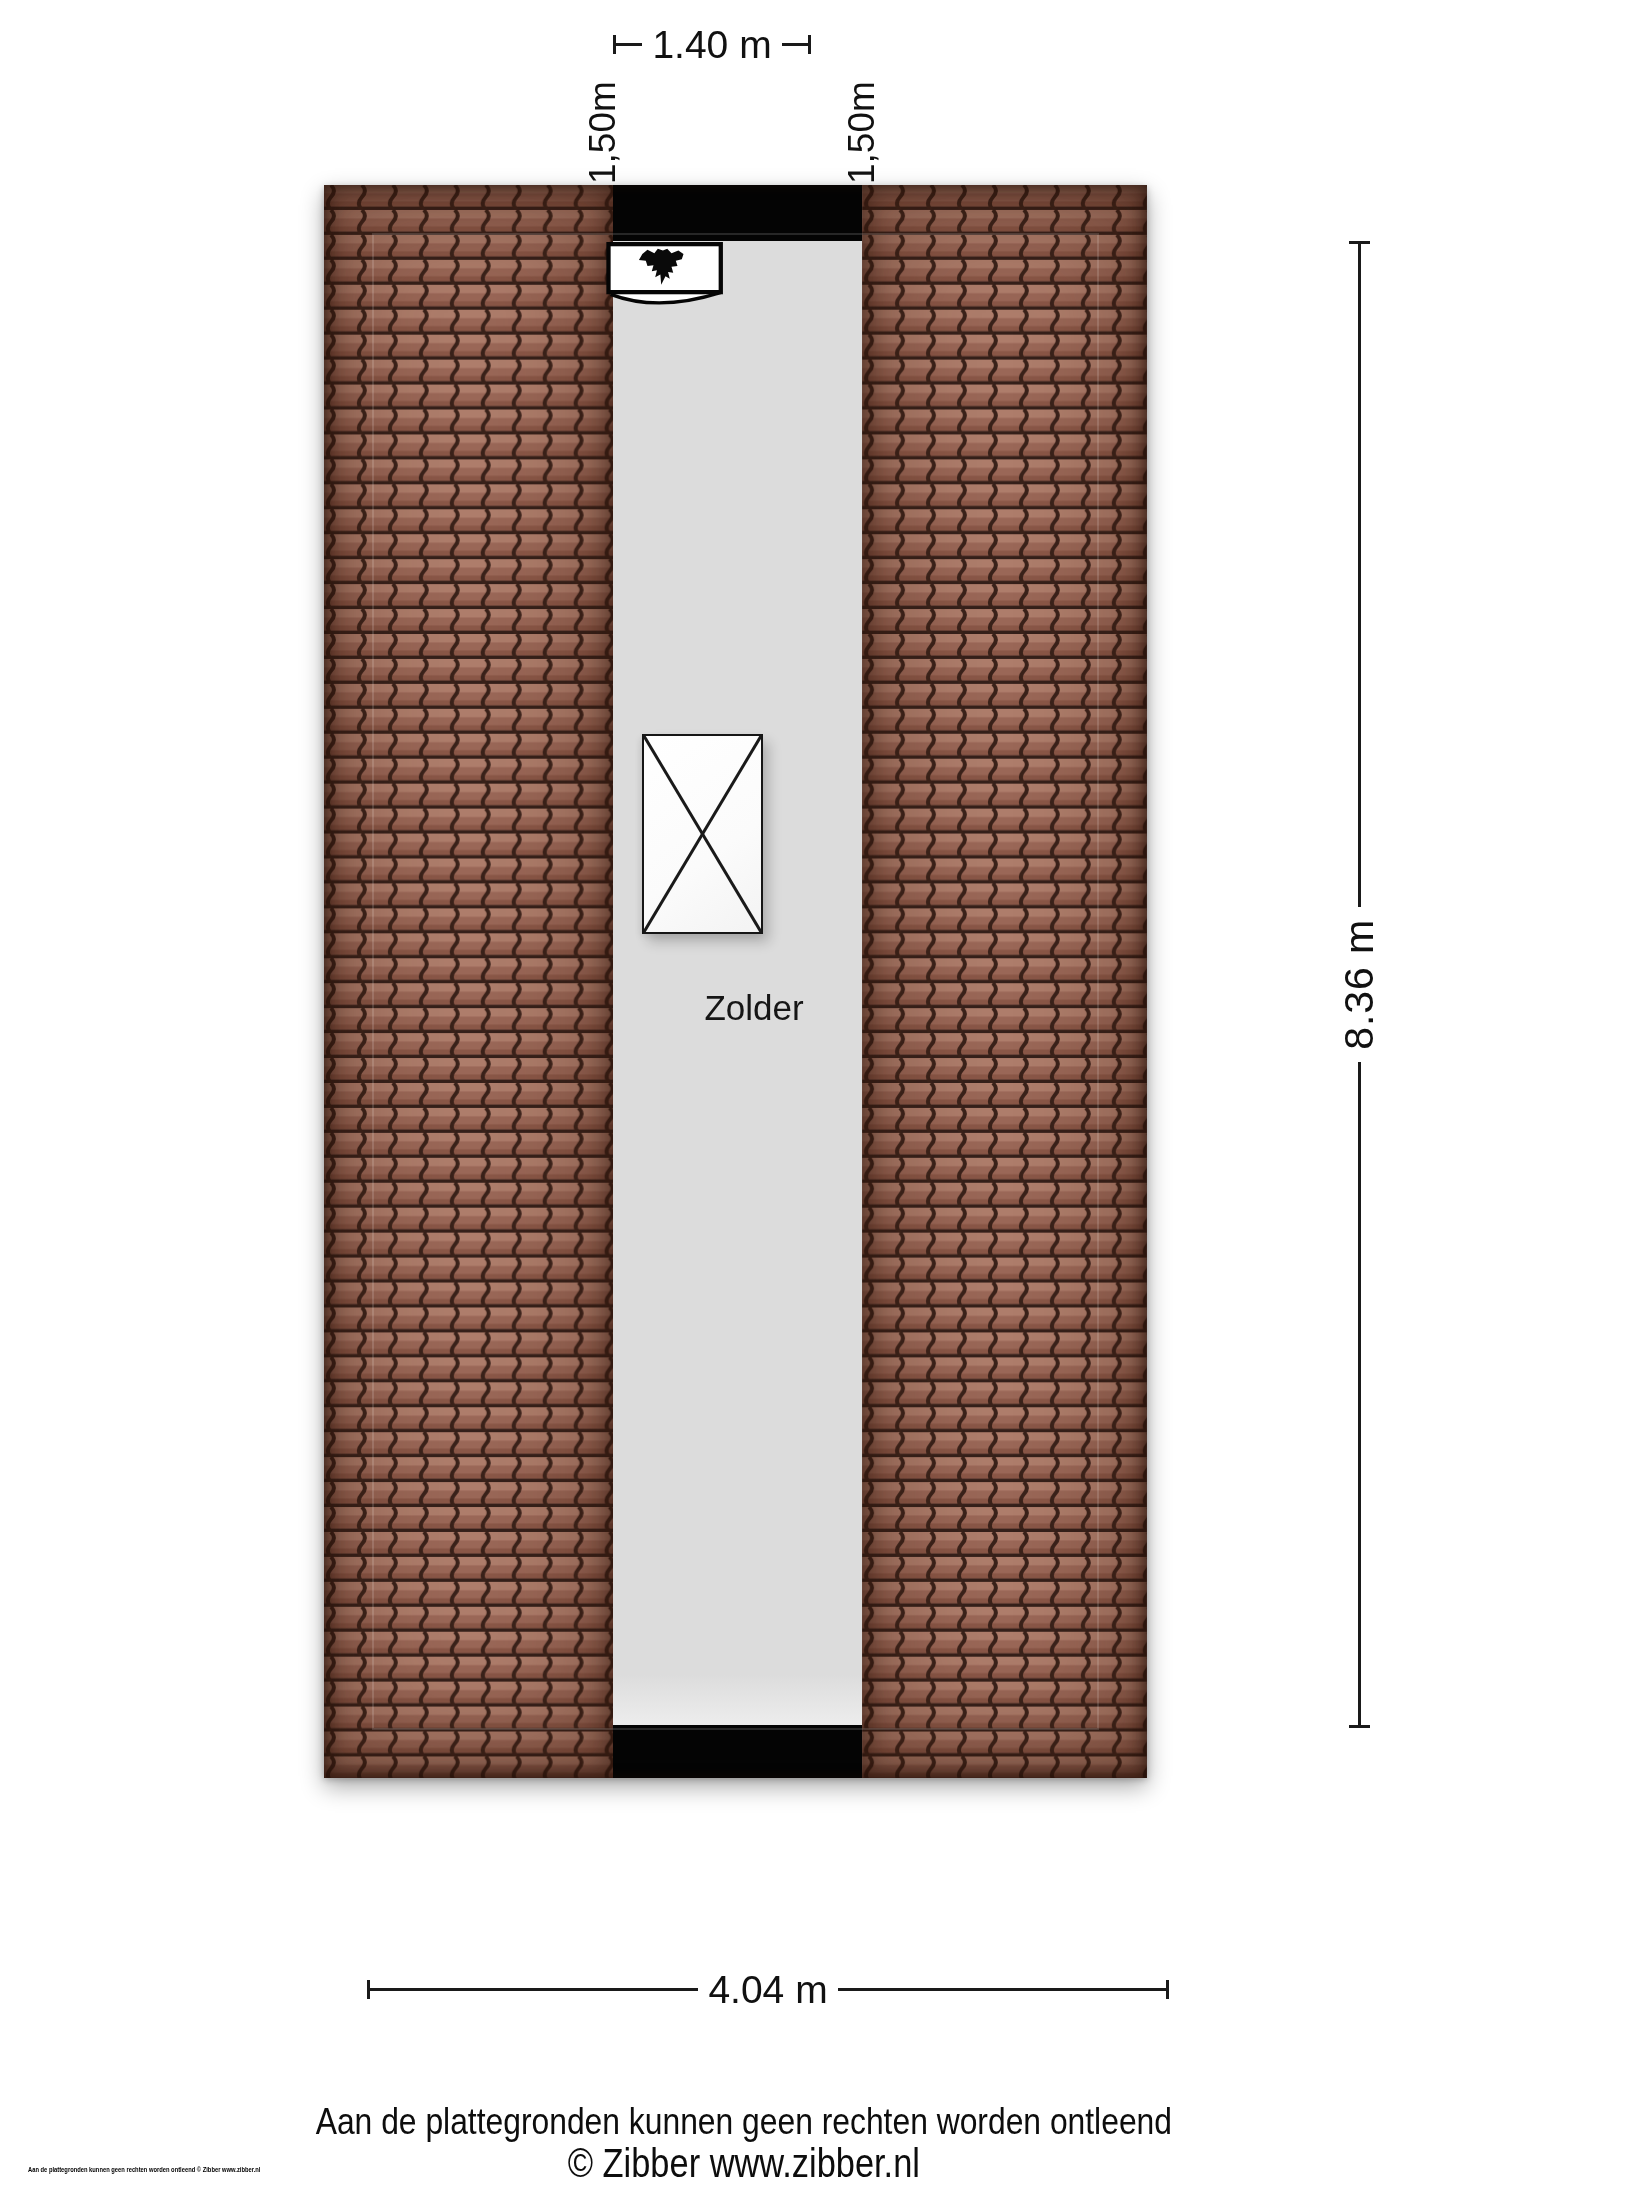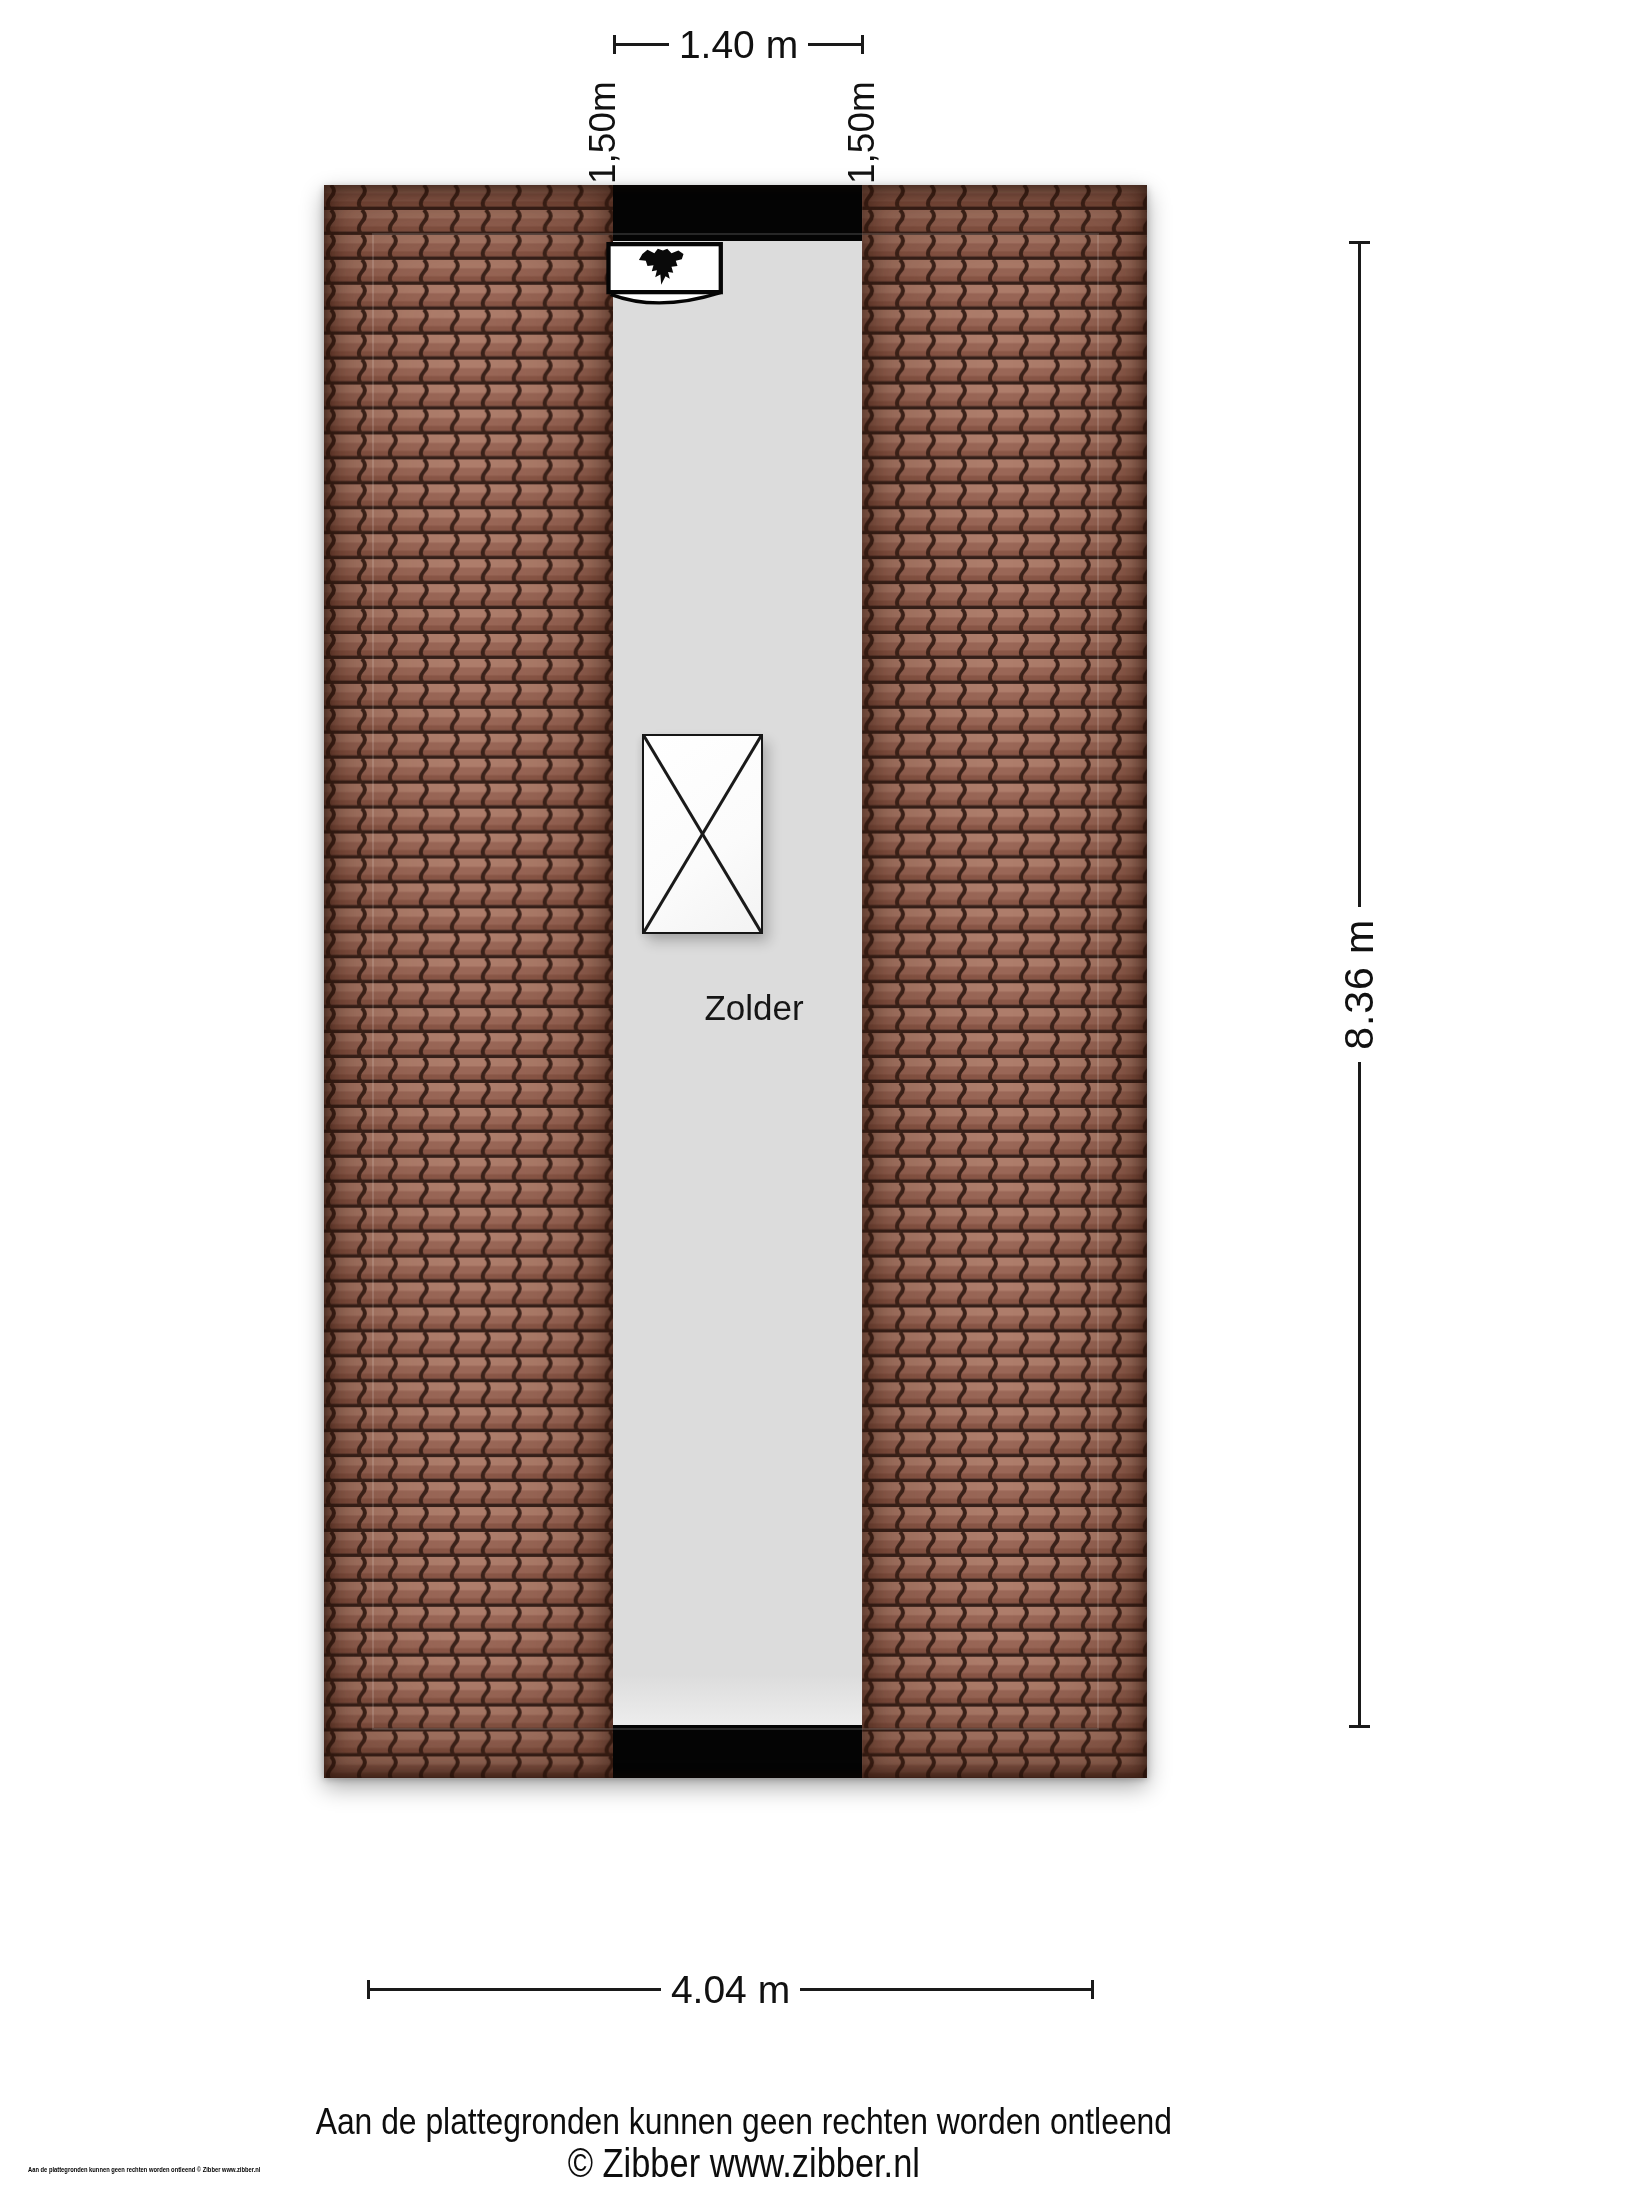--- a/index.html
+++ b/index.html
@@ -37,22 +37,22 @@
   .room-label{position:absolute;left:430px;top:793px;transform:translateX(-50%);
         font-size:35px;line-height:1;color:#161616;white-space:nowrap;margin-top:12px;}
 
   
   .dim{position:absolute;display:flex;align-items:center;}
   .hline{flex:1;height:3.4px;background:#1a1a1a;}
   .vline{flex:1;width:3.4px;background:#1a1a1a;}
   .tick-v{width:3.4px;height:19px;background:#1a1a1a;}
   .tick-h{height:3.4px;width:20.6px;background:#1a1a1a;}
   .dim-label{font-size:39px;line-height:1;color:#111;padding:0 10.3px;white-space:nowrap;}
-  .dim-top{left:613px;top:24px;width:251px;height:41px;}
-  .dim-bottom{left:367px;top:1969px;width:727px;height:41px;}
+  .dim-top{left:613px;top:24px;width:198px;height:41px;}
+  .dim-bottom{left:367px;top:1969px;width:802px;height:41px;}
   .dim-right{left:1339px;top:241px;width:41px;height:1487px;flex-direction:column;}
   .vtext{writing-mode:vertical-rl;transform:rotate(180deg);white-space:nowrap;}
   .dim-right .dim-label{padding:12px 0;font-size:41px;letter-spacing:0.9px;}
   .clearance-label{position:absolute;font-size:37px;line-height:1;color:#111;
         writing-mode:vertical-rl;transform:rotate(180deg);white-space:nowrap;height:108px;}
   .clearance-left{left:584px;top:76px;}
   .clearance-right{left:843px;top:76px;}
 
   
   .footer-line{position:absolute;left:0;width:1488px;text-align:center;line-height:1.1;color:#0d0d0d;}

